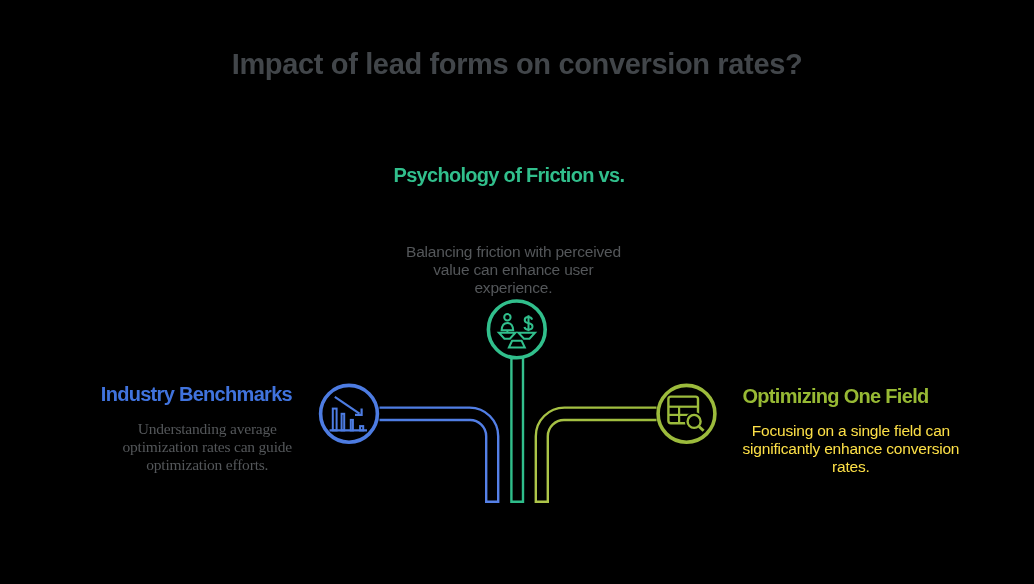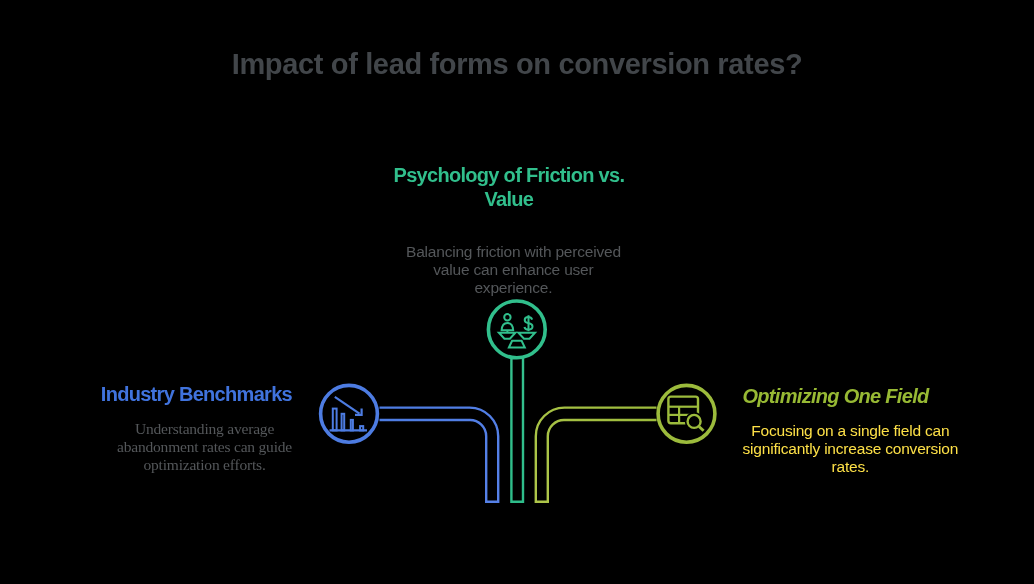--- a/index.html
+++ b/index.html
@@ -9,21 +9,21 @@
          font-size:29px;font-weight:bold;line-height:34px;letter-spacing:-0.35px;}
   .heading{position:absolute;font-size:20px;font-weight:bold;line-height:24.5px;
            letter-spacing:-0.7px;white-space:nowrap;}
   .desc{position:absolute;font-size:15.5px;font-weight:normal;line-height:18px;
         letter-spacing:-0.2px;white-space:nowrap;}
   .heading div,.desc div{white-space:nowrap;text-align:center;}
   .heading-center{left:393.5px;top:162.5px;}
   .desc-center{left:406px;top:226.7px;margin-top:16px;}
   .heading-left{right:742px;top:382.4px;text-align:left;}
   .desc-left{right:742px;top:419.6px;text-align:right;font-family:Liberation Serif, serif;}
-  .heading-right{left:742.5px;top:383.6px;font-style:italic;}
+  .heading-right{left:742.5px;top:383.6px;}
   .desc-right{left:742.5px;top:422px;}
   svg.diagram{position:absolute;left:0;top:0;}
 </style>
 </head>
 <body>
 
 <div class="stage">
 
   <div class="title" style="color: rgb(66, 70, 74);">Impact of lead forms on conversion rates?</div>
 
@@ -80,35 +80,34 @@
       <path d="M 679.1 406.7 V 423.2"></path>
       <path d="M 668.4 414.9 H 698"></path>
       <circle cx="694.1" cy="421.4" r="6.5" fill="#000000" stroke="#000000" stroke-width="5.6"></circle>
       <circle cx="694.1" cy="421.4" r="6.5" stroke-width="2.4" stroke="#9cbb3c"></circle>
       <path d="M 699 426.4 L 703.6 430.8" stroke-width="2.8"></path>
     </g>
   </svg>
 
   <div class="heading heading-center" style="color: rgb(49, 191, 140);">
     <div>Psychology of Friction vs.</div>
-    <div>Value</div>
   </div>
   <div class="desc desc-center" style="color: rgb(84, 87, 90);">
     <div>Balancing friction with perceived</div>
     <div>value can enhance user</div>
     <div>experience.</div>
   </div>
 
   <div class="heading heading-left" style="color: rgb(64, 115, 221);">Industry Benchmarks</div>
   <div class="desc desc-left" style="color: rgb(84, 87, 90);">
     <div>Understanding average</div>
-    <div>abandonment rates can guide</div>
+    <div>optimization rates can guide</div>
     <div>optimization efforts.</div>
   </div>
 
   <div class="heading heading-right" style="color: rgb(151, 185, 52);">Optimizing One Field</div>
   <div class="desc desc-right" style="color: #fde047;">
     <div>Focusing on a single field can</div>
-    <div>significantly increase conversion</div>
+    <div>significantly enhance conversion</div>
     <div>rates.</div>
   </div>
 
 </div>
 
 </body></html>

